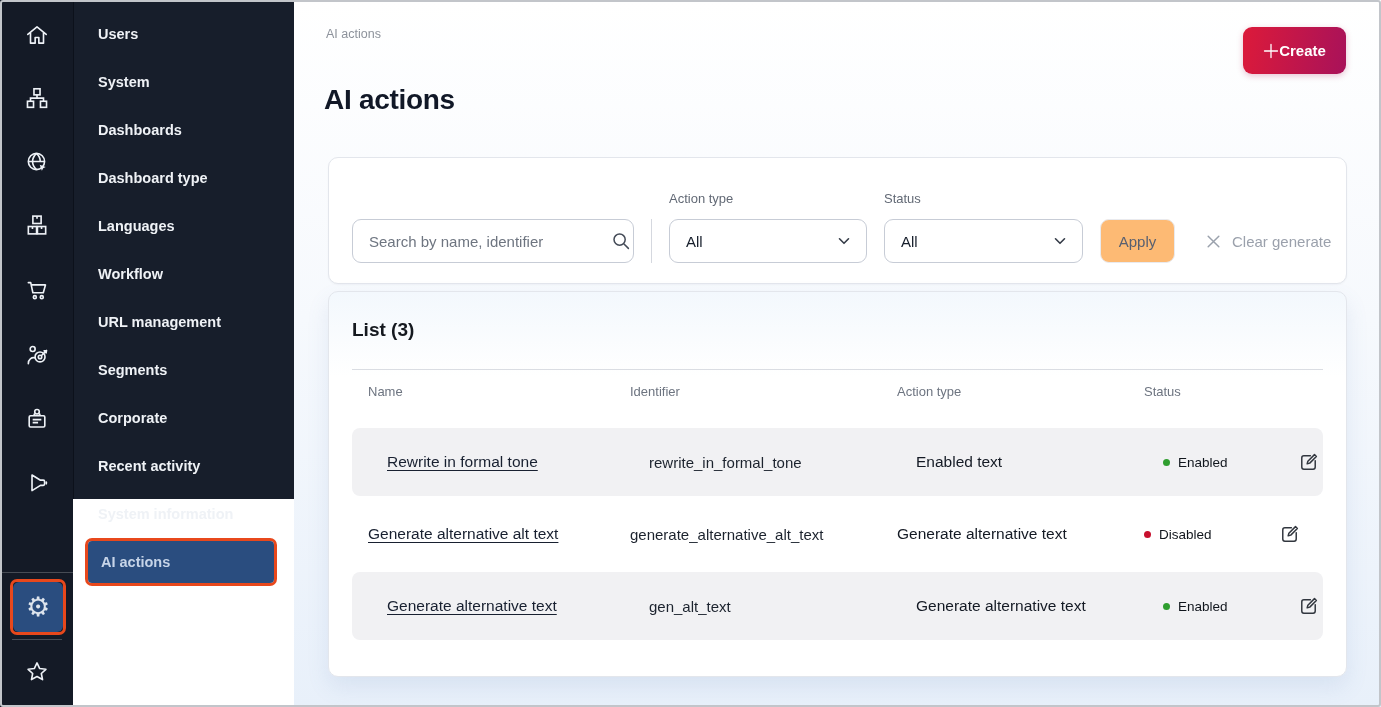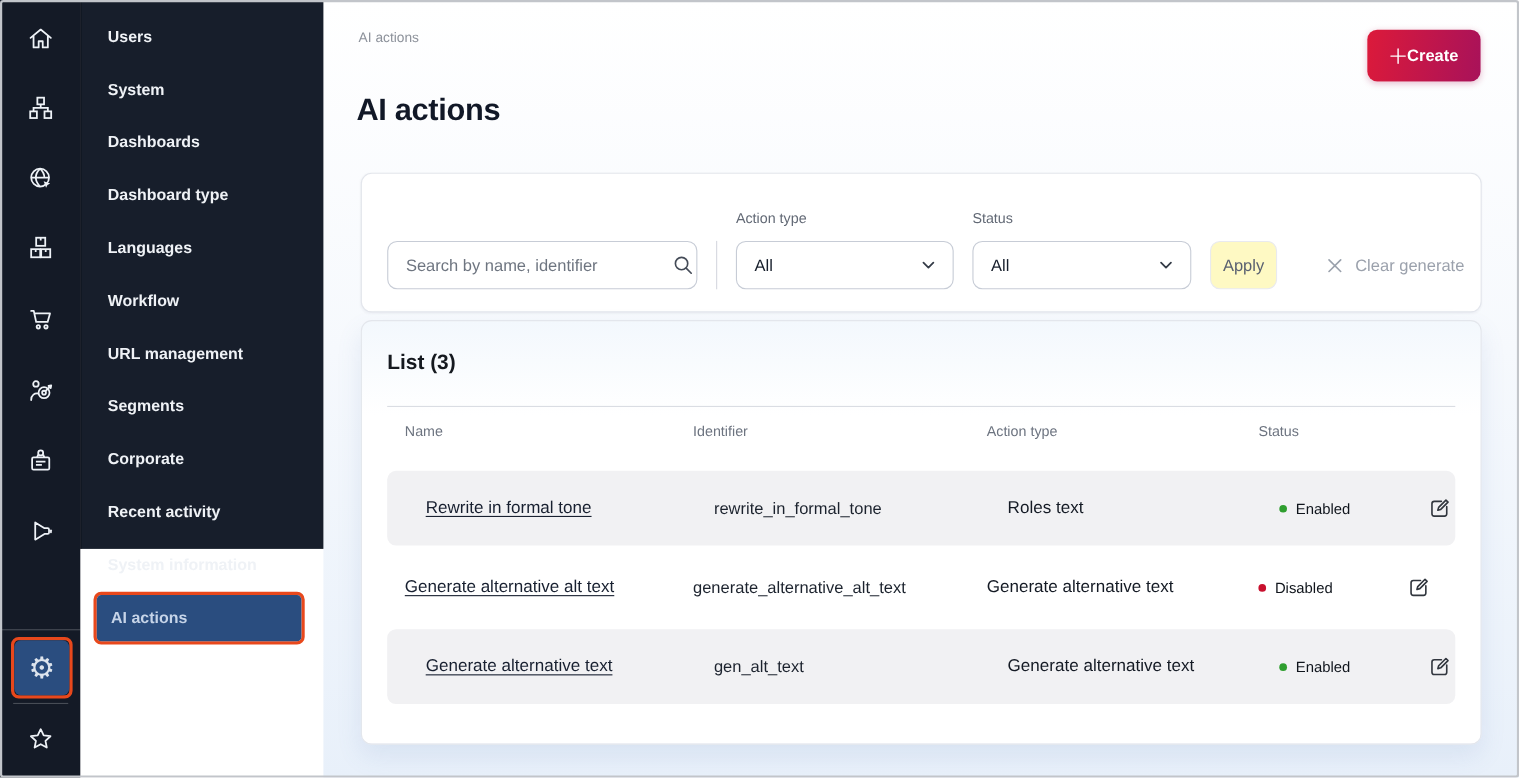--- a/index.html
+++ b/index.html
@@ -36,21 +36,21 @@
   .list-card { left:34px; top:291px; width:1019px; height:386px; background:linear-gradient(to bottom,#f3f8fd,#ffffff 85px); box-shadow:0 10px 22px rgba(90,120,180,.12); }
 
   .field-label { position:absolute; top:33px; font-size:13px; color:#626975; }
   .search-input { position:absolute; left:23px; top:61px; width:282px; height:44px; border:1px solid #c7ccd6; border-radius:9px;
       padding:0 40px 0 16px; font-size:15px; color:#1d2634; font-family:"Liberation Sans", sans-serif; outline:none; background:#fff; }
   .search-input::placeholder { color:#6e7580; opacity:1; }
   .search-icon { position:absolute; left:282px; top:73px; width:20px; height:20px; cursor:pointer; }
   .v-divider { position:absolute; left:322px; top:61px; width:1px; height:44px; background:#d5d8df; }
   .select-box { position:absolute; top:61px; height:44px; border:1px solid #c7ccd6; border-radius:9px; background:#fff;
       display:flex; align-items:center; justify-content:space-between; padding:0 14px 0 16px; font-size:15px; color:#161e2b; cursor:pointer; }
-  .apply-btn { position:absolute; left:771px; top:61px; width:61px; height:44px; background:#fef9c3; border:1px solid #e9eaee;
+  .apply-btn { position:absolute; left:771px; top:61px; width:75px; height:44px; background:#fdba74; border:1px solid #e9eaee;
       border-radius:9px; font-size:15px; color:#596070; display:flex; align-items:center; justify-content:center; cursor:pointer; }
   .clear-btn { position:absolute; left:876px; top:61px; height:44px; display:flex; align-items:center; gap:10px;
       font-size:15px; color:#9ba1ac; cursor:pointer; }
 
   .list-title { position:absolute; left:23px; top:27px; font-size:19px; font-weight:700; color:#15191f; }
   .list-divider { position:absolute; left:23px; top:77px; width:971px; height:1px; background:#dadde3; }
   .t-grid { display:grid; grid-template-columns:262px 267px 247px 135px 1fr; align-items:center; padding-left:16px; }
   .t-header { position:absolute; left:23px; top:88px; width:971px; height:22px; font-size:13px; color:#6d7480; }
   .t-rows { position:absolute; left:23px; top:136px; width:971px; display:flex; flex-direction:column; gap:4px; }
   .t-row { height:68px; border-radius:8px; }
@@ -230,21 +230,21 @@
         <span>Action type</span>
         <span>Status</span>
         <span></span>
       </div>
 
       <div class="t-rows">
 
         <div class="t-row t-grid odd">
           <span><a class="row-link">Rewrite in formal tone</a></span>
           <span class="cell-id">rewrite_in_formal_tone</span>
-          <span class="cell-action">Roles text</span>
+          <span class="cell-action">Enabled text</span>
           <span class="cell-status">
             <span class="dot dot-green"></span>
             <span>Enabled</span>
           </span>
           <span class="cell-edit">
             <span class="edit-btn">
               <svg viewBox="0 0 20 20" fill="none" stroke="#31363e" stroke-width="1.4" stroke-linecap="round" stroke-linejoin="round">
                   <path d="M11.8 3.6H5.6c-1.2 0-2 .8-2 2v8.8c0 1.2.8 2 2 2h8.8c1.2 0 2-.8 2-2V8.2"></path>
                   <path d="M15.7 2.5l1.8 1.8-6.3 6.3-2.5.7.7-2.5z"></path>
                 </svg>

